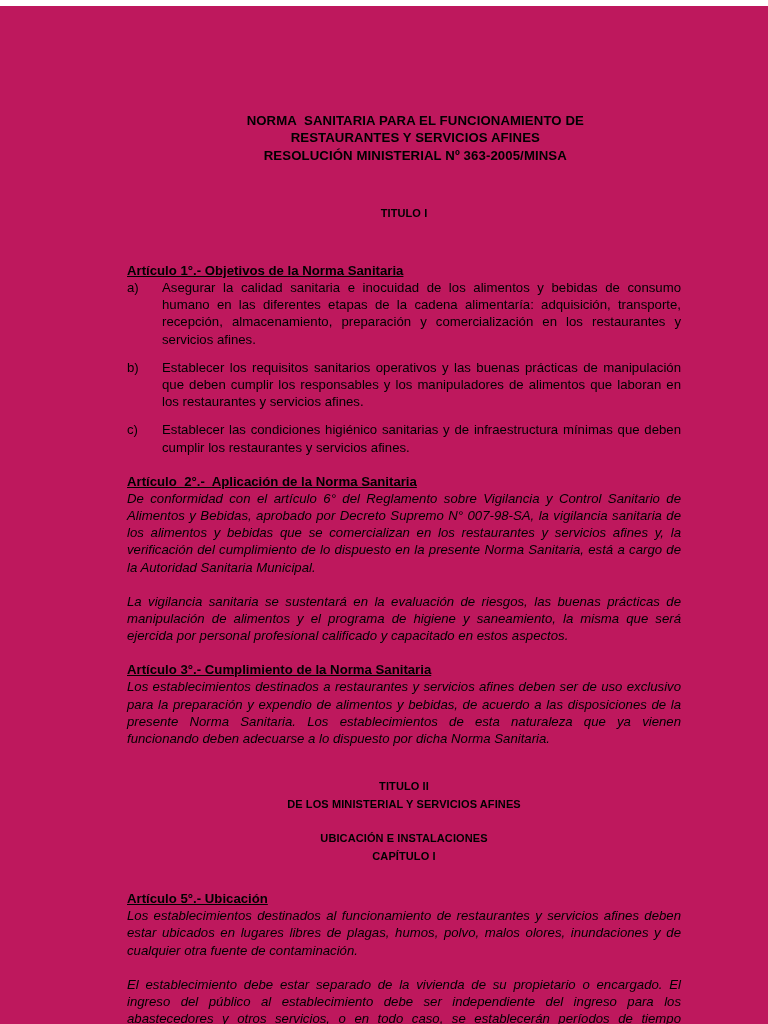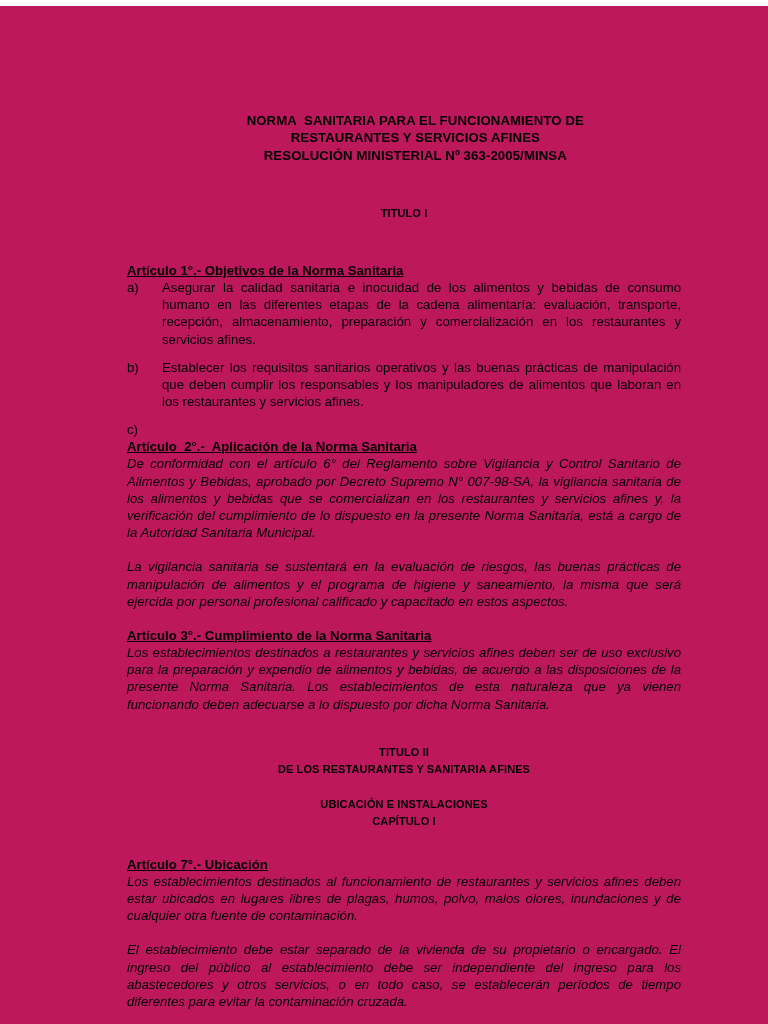--- a/index.html
+++ b/index.html
@@ -107,67 +107,68 @@
     <div class="title-block">
       <span class="line">TITULO I</span>
     </div>
 
     <div style="height:40px"></div>
 
     <div class="art-heading">Artículo 1°.- Objetivos de la Norma Sanitaria</div>
 
     <div class="list-item">
       <span class="marker">a)</span>
-      <span>Asegurar la calidad sanitaria e inocuidad de los alimentos y bebidas de consumo humano en las diferentes etapas de la cadena alimentaría: evaluación, transporte, recepción, almacenamiento, preparación y comercialización en los restaurantes y servicios afines.</span>
+      <span>Asegurar la calidad sanitaria e inocuidad de los alimentos y bebidas de consumo humano en las diferentes etapas de la cadena alimentaría: adquisición, transporte, recepción, almacenamiento, preparación y comercialización en los restaurantes y servicios afines.</span>
     </div>
 
     <div class="spacer-sm"></div>
 
     <div class="list-item">
       <span class="marker">b)</span>
       <span>Establecer los requisitos sanitarios operativos y las buenas prácticas de manipulación que deben cumplir los responsables y los manipuladores de alimentos que laboran en los restaurantes y servicios afines.</span>
     </div>
 
     <div class="spacer-sm"></div>
 
     <div class="list-item">
       <span class="marker">c)</span>
+      <span>Establecer las condiciones higiénico sanitarias y de infraestructura mínimas que deben cumplir los restaurantes y servicios afines.</span>
     </div>
 
     <div class="spacer-md"></div>
 
     <div class="art-heading">Artículo  2°.-  Aplicación de la Norma Sanitaria</div>
     <div class="para">De conformidad con el artículo 6° del Reglamento sobre Vigilancia y Control Sanitario de Alimentos y Bebidas, aprobado por Decreto Supremo N° 007-98-SA, la vigilancia sanitaria de los alimentos y bebidas que se comercializan en los restaurantes y servicios afines y, la verificación del cumplimiento de lo dispuesto en la presente Norma Sanitaria, está a cargo de la Autoridad Sanitaria Municipal.</div>
 
     <div class="spacer-md"></div>
 
     <div class="para">La vigilancia sanitaria se sustentará en la evaluación de riesgos, las buenas prácticas de manipulación de alimentos y el programa de higiene y saneamiento, la misma que será ejercida por personal profesional calificado y capacitado en estos aspectos.</div>
 
     <div class="spacer-md"></div>
 
     <div class="art-heading">Artículo 3°.- Cumplimiento de la Norma Sanitaria</div>
     <div class="para">Los establecimientos destinados a restaurantes y servicios afines deben ser de uso exclusivo para la preparación y expendio de alimentos y bebidas, de acuerdo a las disposiciones de la presente Norma Sanitaria. Los establecimientos de esta naturaleza que ya vienen funcionando deben adecuarse a lo dispuesto por dicha Norma Sanitaria.</div>
 
     <div style="height:31px"></div>
 
     <div class="title-block">
       <span class="line">TITULO II</span>
-      <span class="line">DE LOS RESTAURANTES Y SANITARIA AFINES</span>
+      <span class="line">DE LOS MINISTERIAL Y SERVICIOS AFINES</span>
     </div>
 
     <div class="spacer-md"></div>
 
     <div class="title-block">
       <span class="line">UBICACIÓN E INSTALACIONES</span>
       <span class="line">CAPÍTULO I</span>
     </div>
 
     <div style="height:25px"></div>
 
-    <div class="art-heading">Artículo 7°.- Ubicación</div>
+    <div class="art-heading">Artículo 5°.- Ubicación</div>
     <div class="para">Los establecimientos destinados al funcionamiento de restaurantes y servicios afines deben estar ubicados en lugares libres de plagas, humos, polvo, malos olores, inundaciones y de cualquier otra fuente de contaminación.</div>
 
     <div class="spacer-md"></div>
 
     <div class="para">El establecimiento debe estar separado de la vivienda de su propietario o encargado. El ingreso del público al establecimiento debe ser independiente del ingreso para los abastecedores y otros servicios, o en todo caso, se establecerán períodos de tiempo diferentes para evitar la contaminación cruzada.</div>
 
   </div>
 </div>
 
 </body></html>

